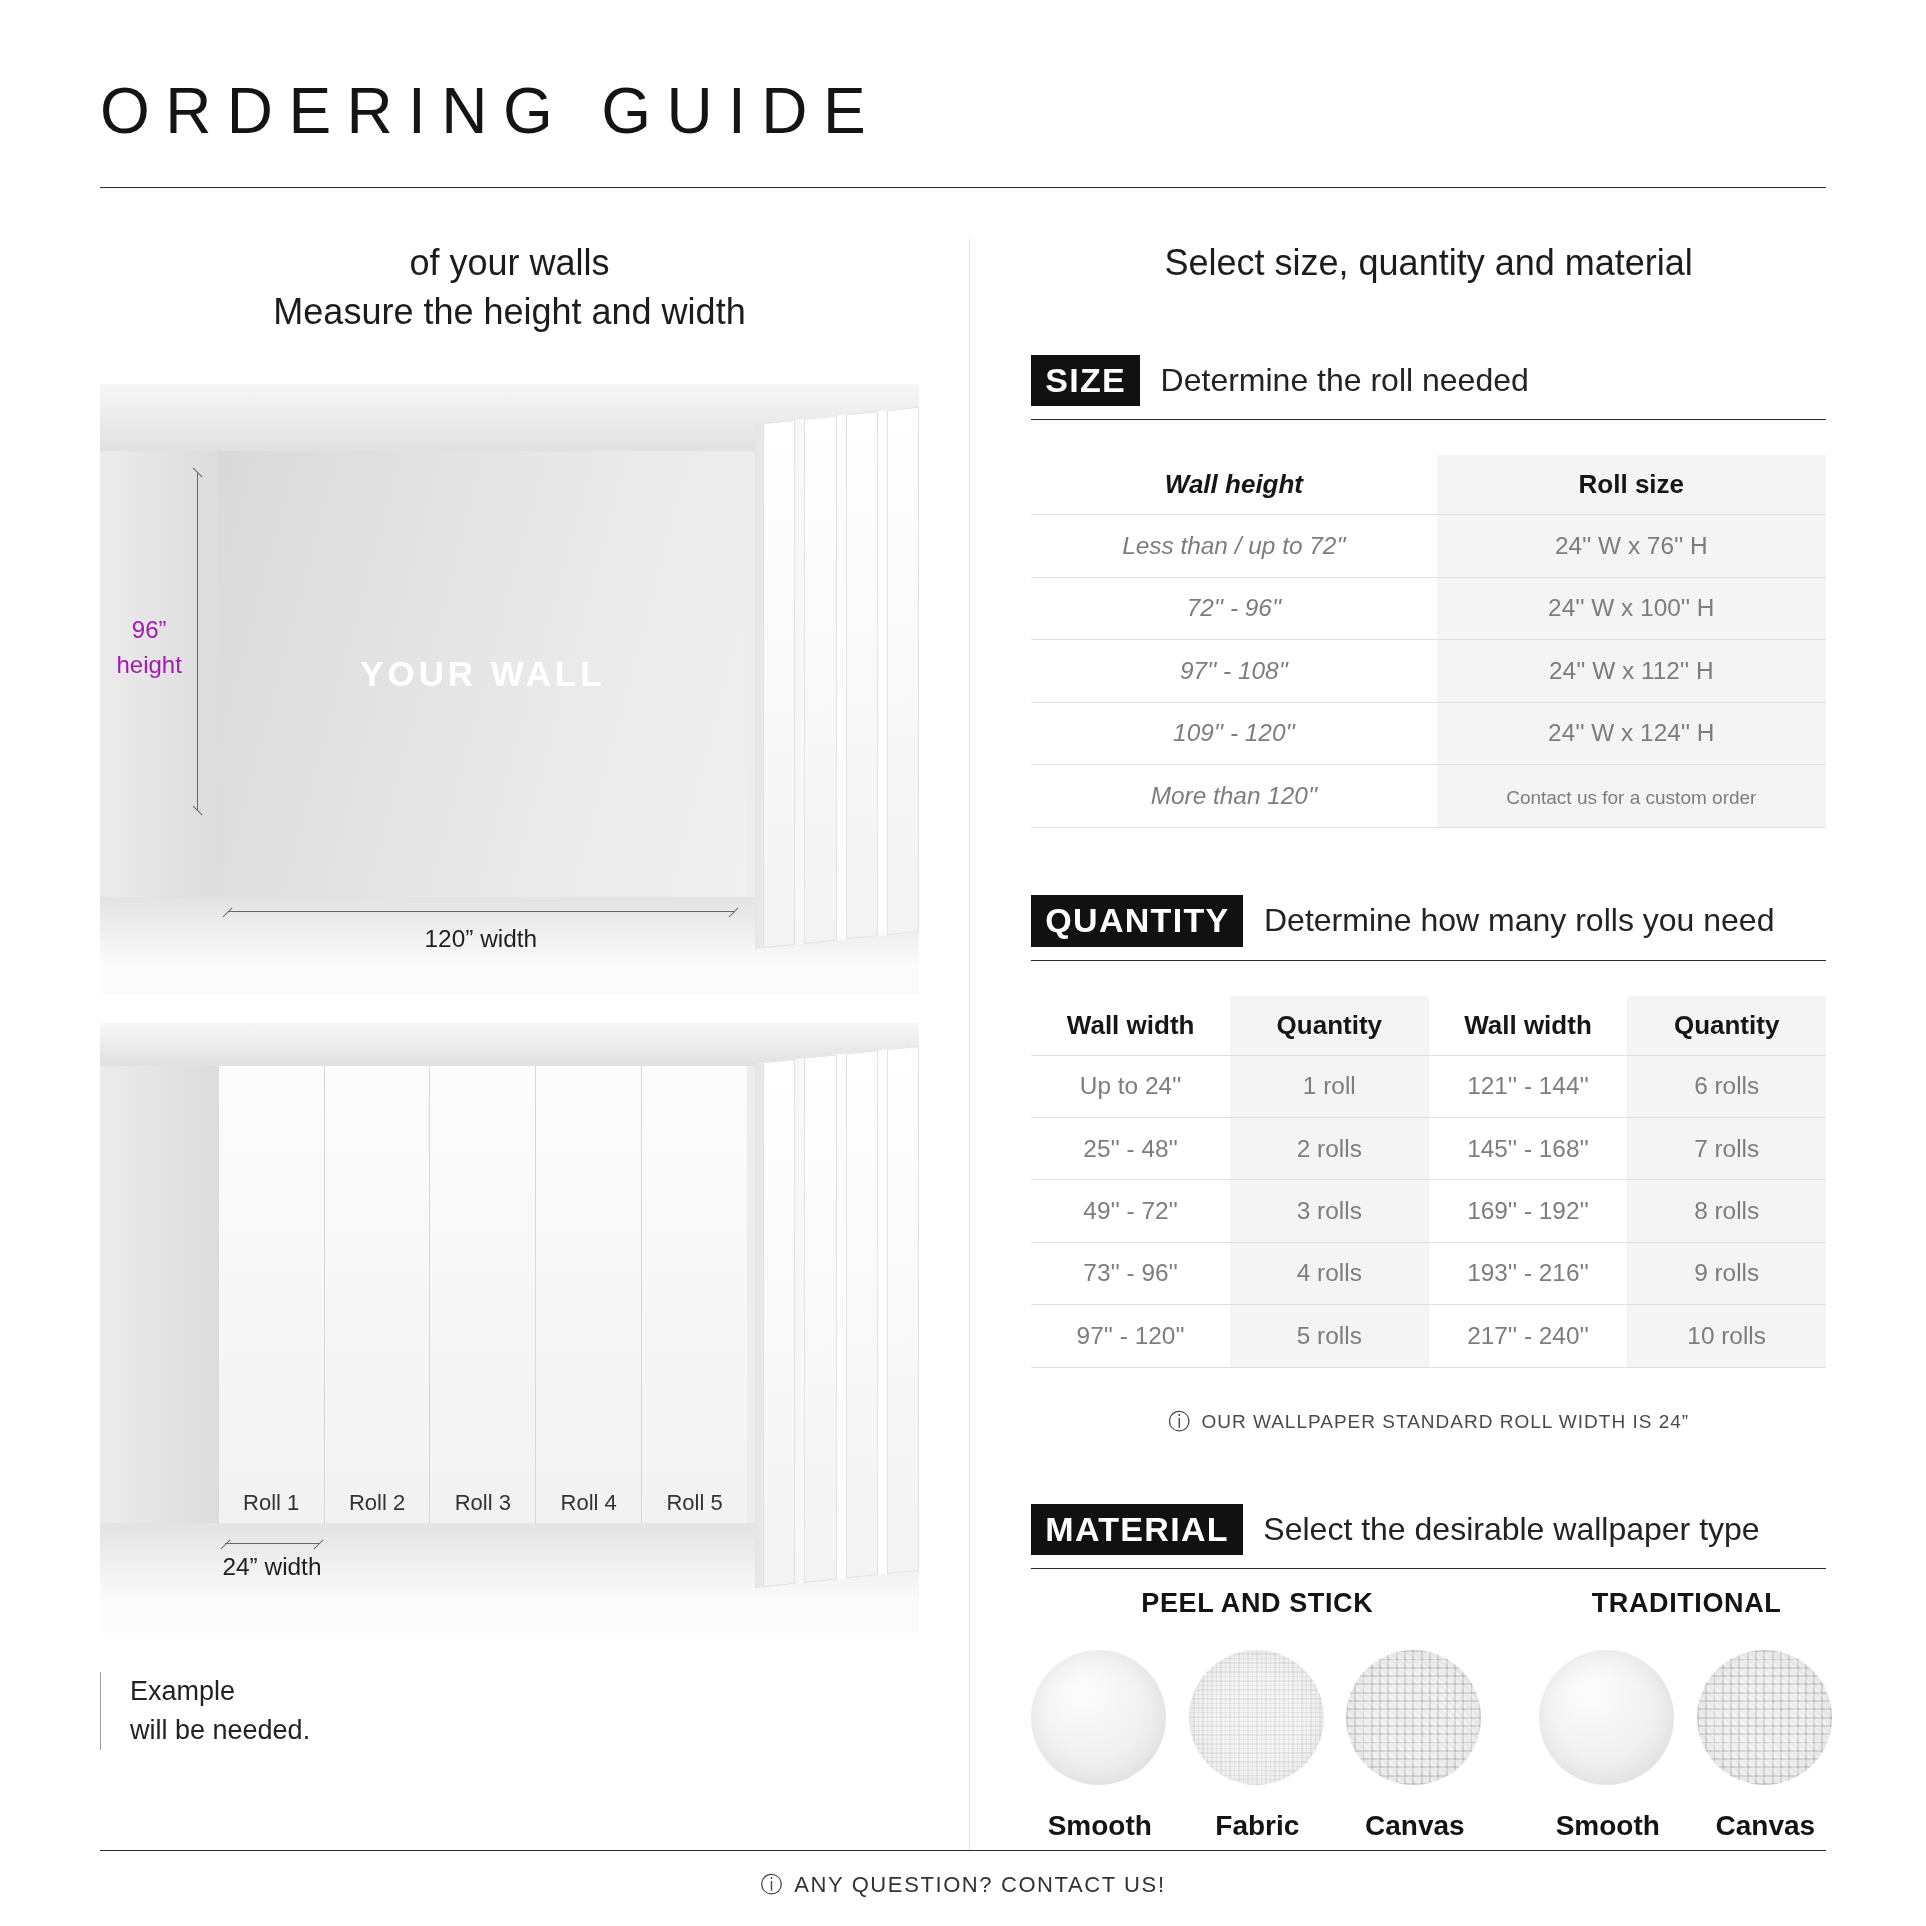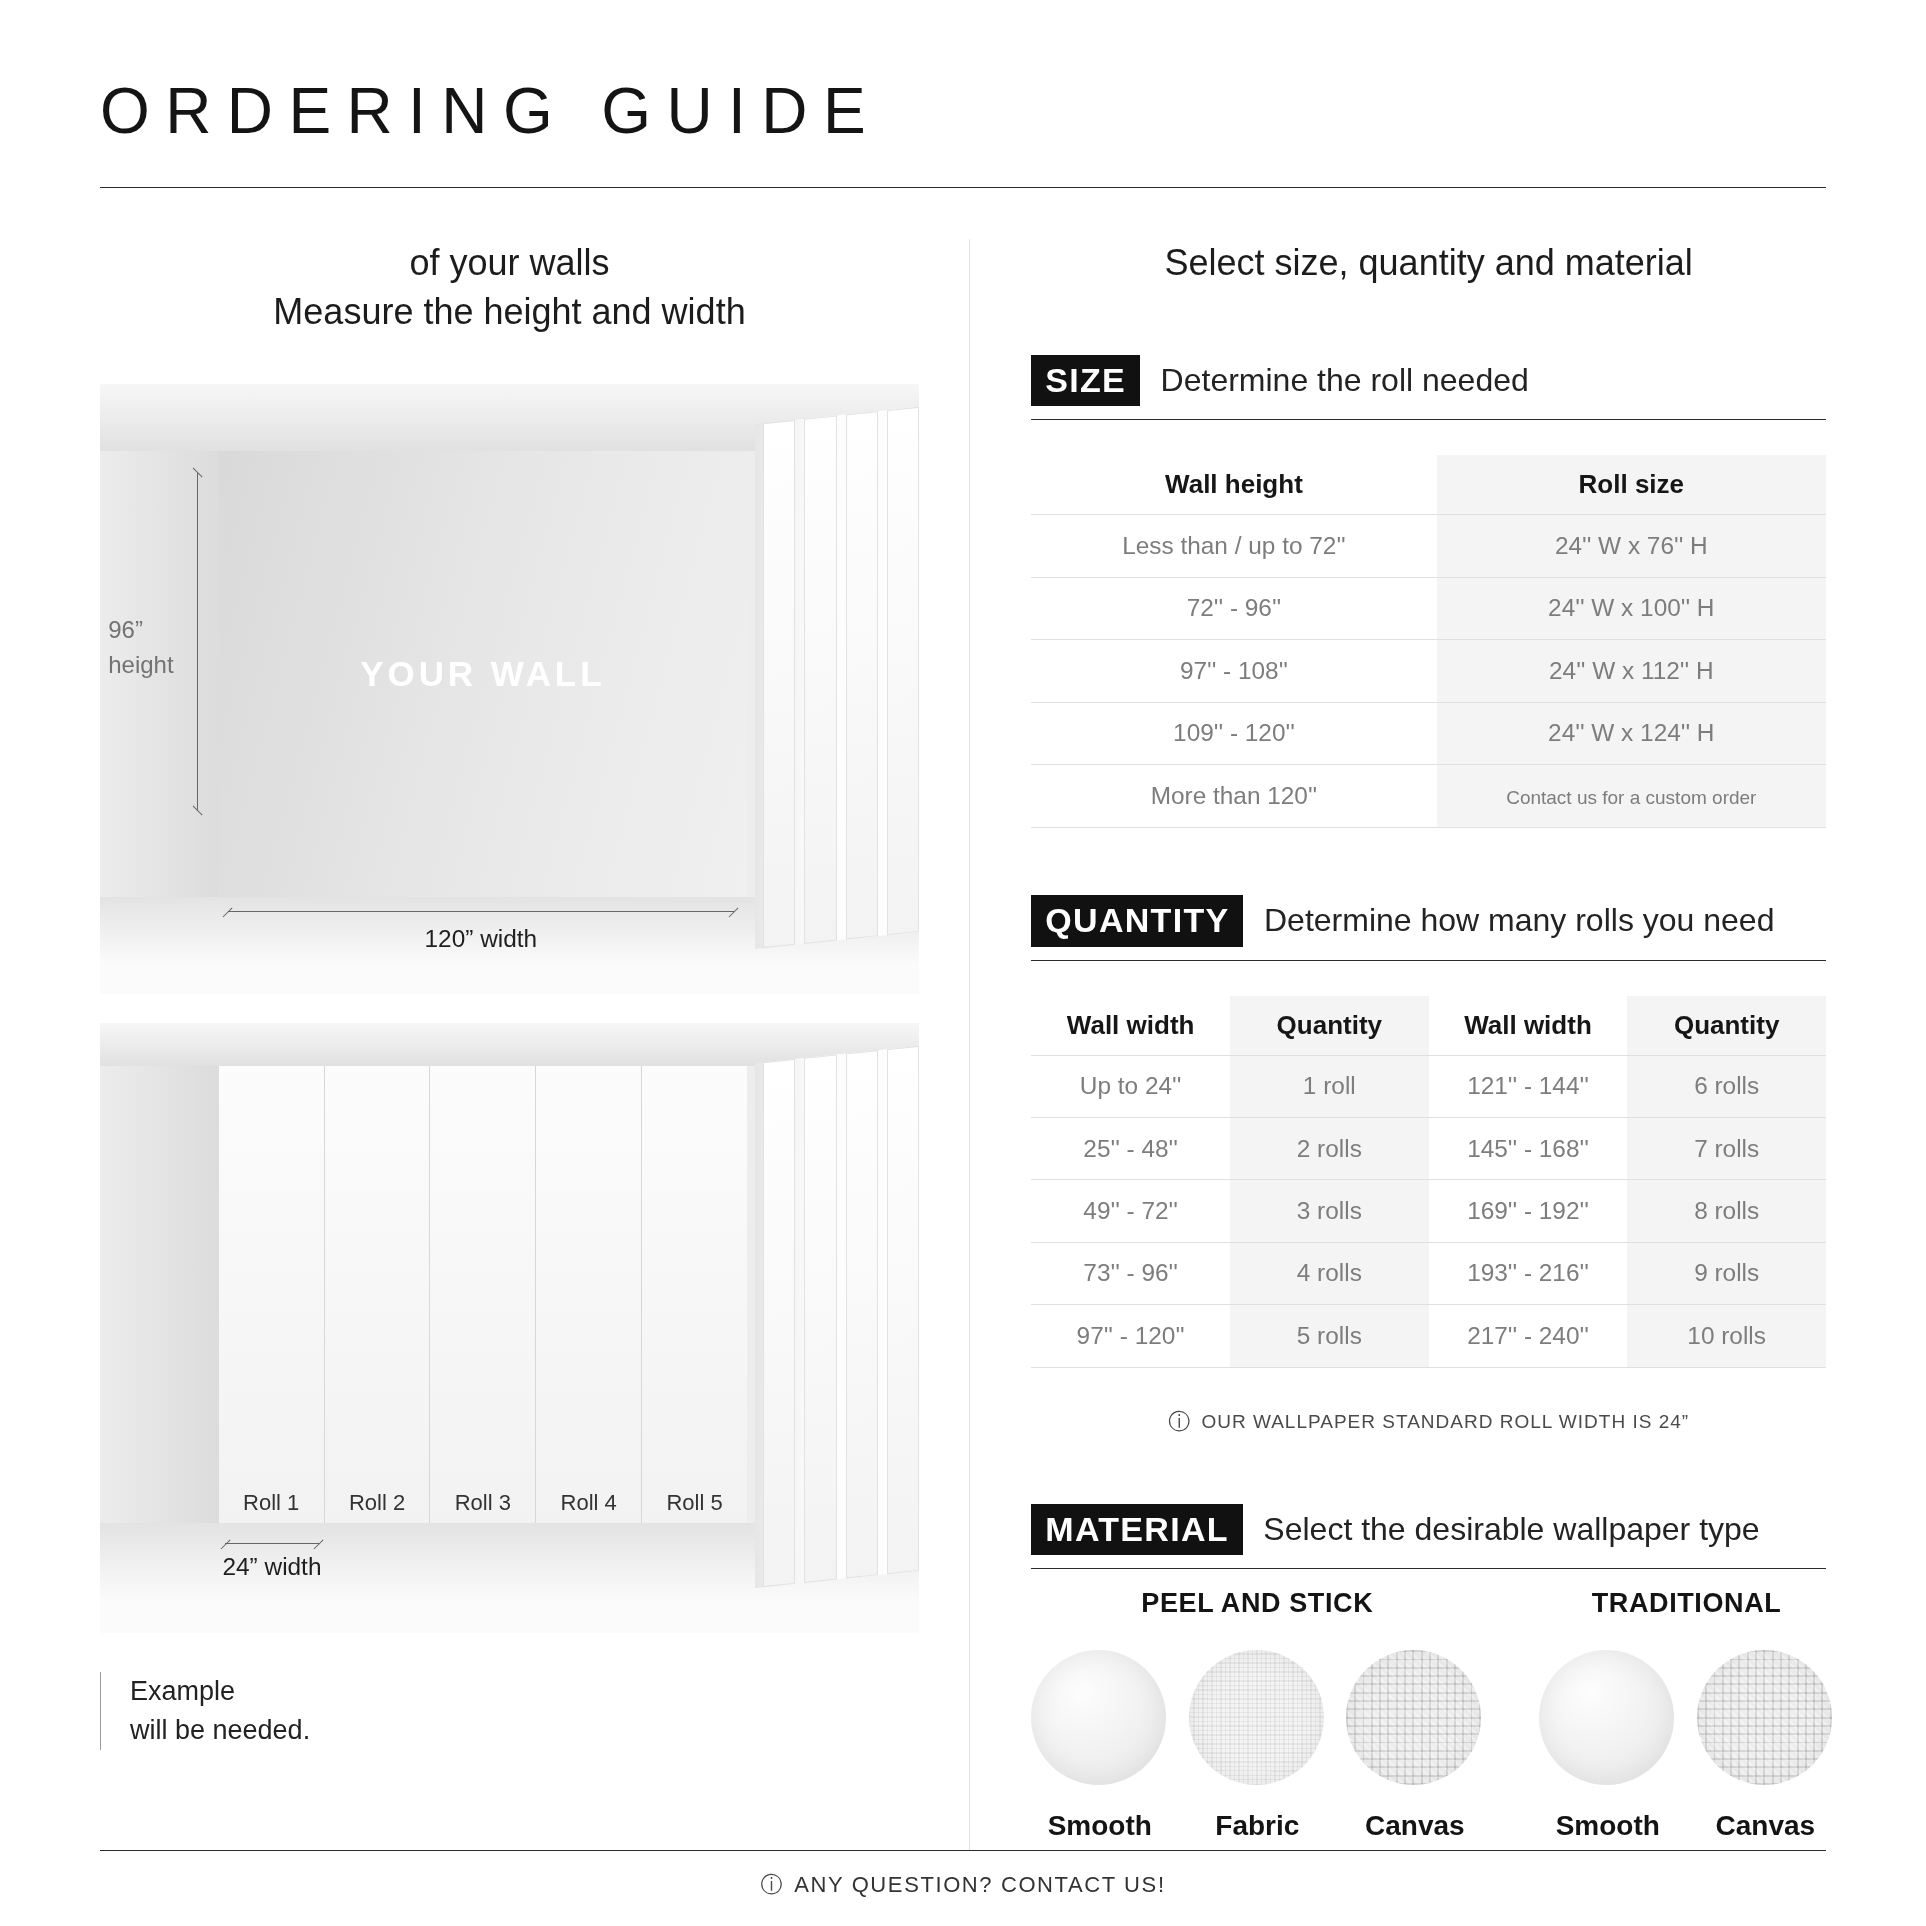--- a/index.html
+++ b/index.html
@@ -67,22 +67,22 @@
   .wall-label { color: #ffffff; font-weight: bold; font-size: 35px; letter-spacing: 3.9px; }
 
   .measure-v { position: absolute; border-left: 1.3px solid #666; width: 0; }
   .measure-v::before, .measure-v::after { content: ""; position: absolute; left: -6.4px; width: 13px; height: 1.3px; background: #666; transform: rotate(45deg); }
   .measure-v::before { top: -0.6px; } .measure-v::after { bottom: -0.6px; }
   .measure-h { position: absolute; border-top: 1.3px solid #666; height: 0; }
   .measure-h::before, .measure-h::after { content: ""; position: absolute; top: -6.4px; width: 1.3px; height: 13px; background: #666; transform: rotate(45deg); }
   .measure-h::before { left: -0.6px; } .measure-h::after { right: -0.6px; }
 
   .m-height { left: 11.8%; top: 14.5%; height: 55.5%; }
-  .height-label { position: absolute; left: 1%; top: 37.5%; width: 10%; text-align: left;
-    font-size: 24px; line-height: 1.45; color: #737373; }
+  .height-label { position: absolute; left: 1%; top: 37.5%; width: 10%; text-align: center;
+    font-size: 24px; line-height: 1.45; color: #a21caf; }
   .m-width { left: 15.6%; bottom: 13.4%; width: 61.8%; }
   .width-label { position: absolute; left: 15%; bottom: 6.8%; width: 63%; text-align: center;
     font-size: 24.4px; color: #1f1f1f; }
 
   .room-2 .ceiling { height: 7%; }
   .room-2 .floor { height: 18%; }
   .room-2 .side-left { top: 7%; bottom: 18%; }
   .rolls { position: absolute; left: 14.5%; top: 7%; bottom: 18%; width: 64.5%; display: flex; }
   .roll { flex: 1; position: relative; background: linear-gradient(180deg, #fcfcfc, #f2f2f2);
     border-right: 1.3px solid #d7d7d7; }
@@ -117,21 +117,21 @@
     letter-spacing: 1.3px;
     padding: 6.4px 14px;
     flex: 0 0 auto;
   }
   .section-subtitle { font-size: 32px; color: #232323; }
 
   table { width: 100%; border-collapse: collapse; margin-top: 35px; }
   th { font-size: 26px; font-weight: bold; color: #161616; padding: 14px 6.4px; border-bottom: 0.6px solid #e0e0e0; }
   td { font-size: 24.4px; color: #7d7d7d; text-align: center; padding: 16.7px 6.4px; border-bottom: 0.6px solid #e0e0e0; }
   .shade { background: #f4f4f4; }
-  .size-table th:nth-child(1), .size-table td:nth-child(1) { width: 51%; }
+  .size-table th:nth-child(1), .size-table td:nth-child(1) { width: 51%; font-style: italic; }
   .size-table th:nth-child(2), .size-table td:nth-child(2) { width: 49%; }
   .qty-table th, .qty-table td { width: 25%; }
   .small-cell span { display: inline-block; font-size: 19px; line-height: 1.35; max-width: 270px; }
 
   .table-note {
     margin-top: 39px;
     display: flex; align-items: center; justify-content: center; gap: 10.3px;
     font-size: 19px; letter-spacing: 1px; color: #4a4a4a;
   }
   .info-glyph { font-size: 22px; color: #4a4a4a; }

